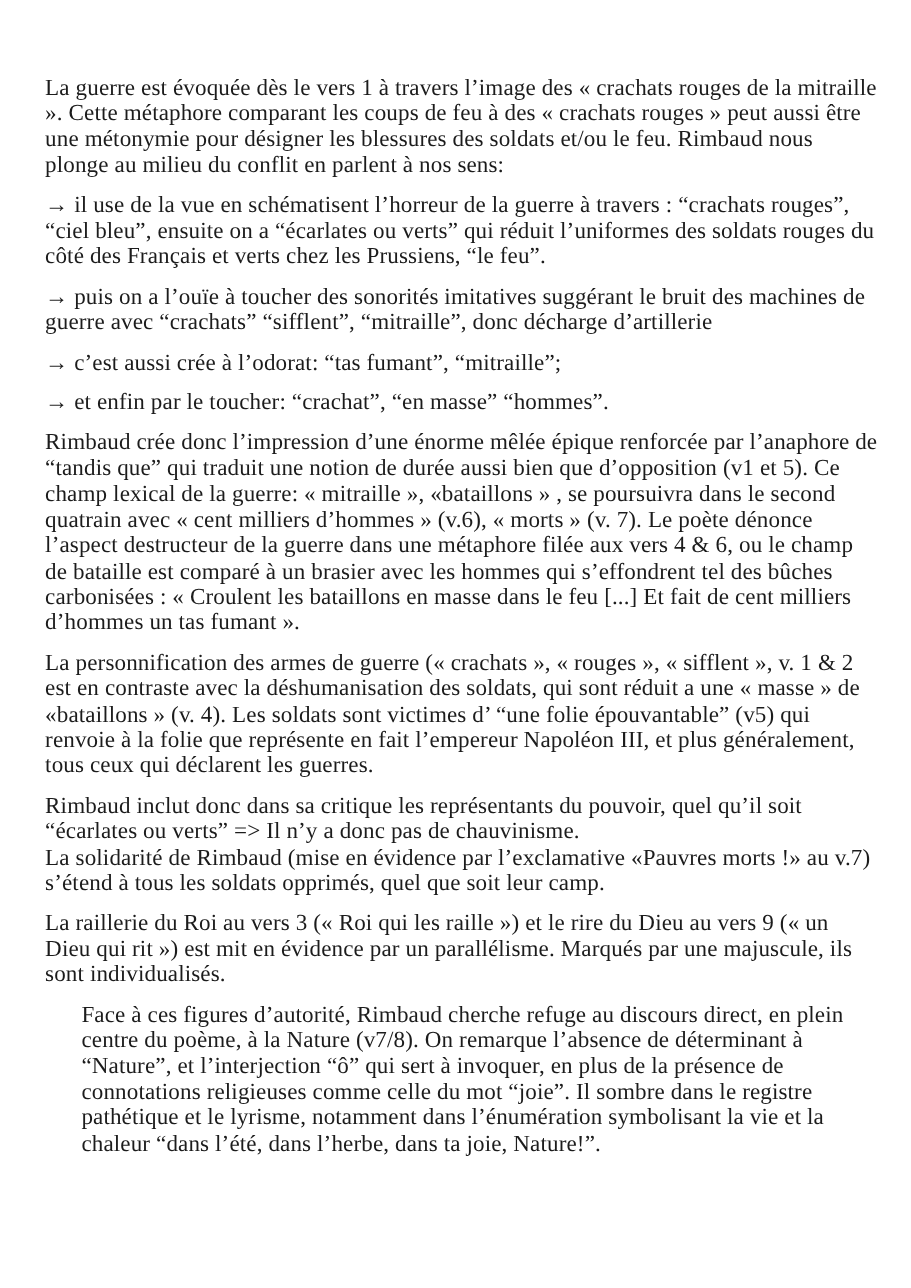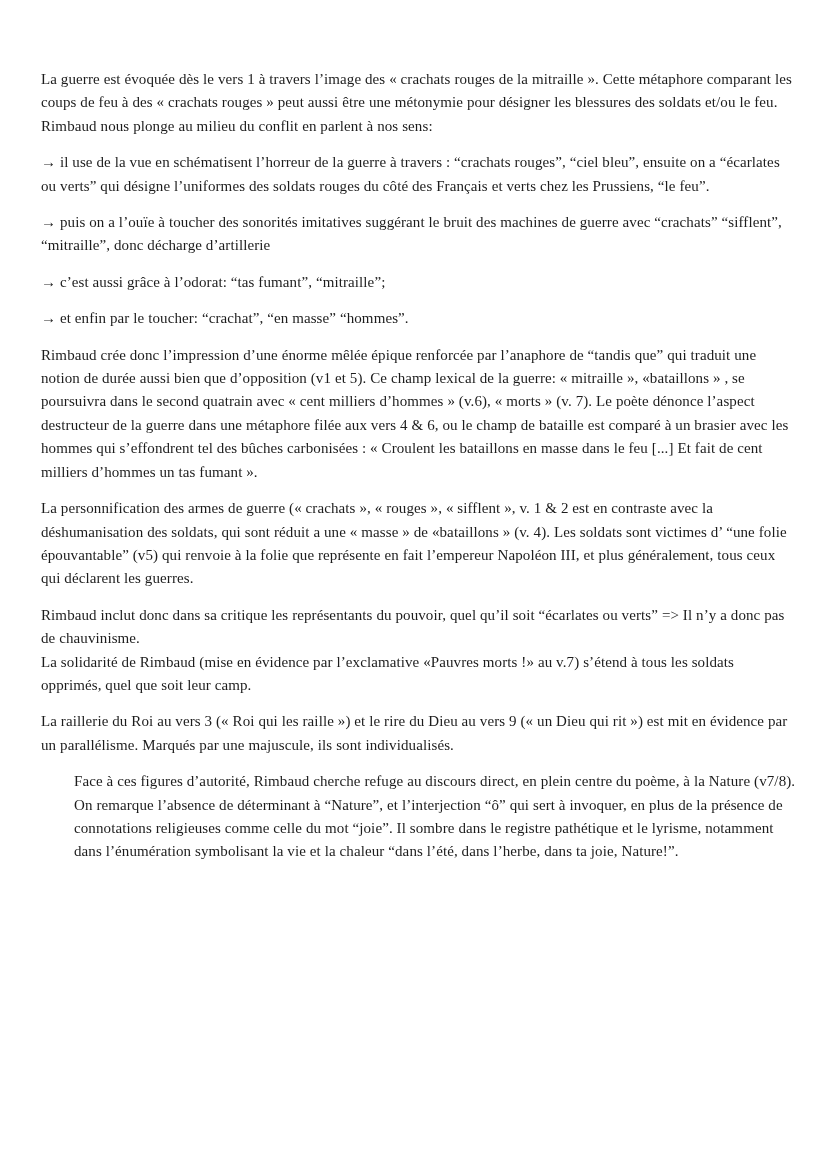--- a/index.html
+++ b/index.html
@@ -16,43 +16,43 @@
     .page {
       box-sizing: border-box;
       width: 828px;
       height: 1171px;
       padding: 68px 34px 0 41px;
       background: #ffffff;
     }
     .text-block {
       width: 757px;
       color: #1c1c1c;
-      font-size: 15px;
+      font-size: 21px;
       line-height: 23.4px;
       letter-spacing: 0.1px;
     }
     .para {
       margin: 0 0 13px 0;
       white-space: pre-line;
       text-align: left;
     }
     .para:last-child {
       margin-bottom: 0;
       margin-left: 33px;
     }
   </style>
 </head>
 <body>
 
 <div class="page">
   <div class="text-block">
     <p class="para">La guerre est évoquée dès le vers 1 à travers l’image des « crachats rouges de la mitraille ». Cette métaphore comparant les coups de feu à des « crachats rouges » peut aussi être une métonymie pour désigner les blessures des soldats et/ou le feu. Rimbaud nous plonge au milieu du conflit en parlent à nos sens:</p>
-    <p class="para">→  il use de la vue en schématisent l’horreur de la guerre à travers : “crachats rouges”, “ciel bleu”, ensuite on a “écarlates ou verts” qui désigne l’uniformes des soldats rouges du côté des Français et verts chez les Prussiens, “le feu”.</p>
+    <p class="para">→  il use de la vue en schématisent l’horreur de la guerre à travers : “crachats rouges”, “ciel bleu”, ensuite on a “écarlates ou verts” qui réduit l’uniformes des soldats rouges du côté des Français et verts chez les Prussiens, “le feu”.</p>
     <p class="para">→  puis on a l’ouïe à toucher des sonorités imitatives suggérant le bruit des machines de guerre avec “crachats” “sifflent”, “mitraille”, donc décharge d’artillerie</p>
-    <p class="para">→  c’est aussi grâce à l’odorat:  “tas fumant”, “mitraille”;</p>
+    <p class="para">→  c’est aussi crée à l’odorat:  “tas fumant”, “mitraille”;</p>
     <p class="para">→  et enfin par le toucher: “crachat”, “en masse” “hommes”.</p>
     <p class="para">Rimbaud crée donc l’impression d’une énorme mêlée épique renforcée par l’anaphore de “tandis que” qui traduit une notion de durée aussi bien que d’opposition (v1 et 5). Ce champ lexical de la guerre: « mitraille », «bataillons » , se poursuivra dans le second quatrain avec « cent milliers d’hommes » (v.6), « morts » (v. 7). Le poète dénonce l’aspect destructeur de la guerre dans une métaphore filée aux vers 4 &amp; 6, ou le champ de bataille est comparé à un brasier avec les hommes qui s’effondrent tel des bûches carbonisées : « Croulent les bataillons en masse dans le feu [...] Et fait de cent milliers d’hommes un tas fumant ».</p>
     <p class="para">La personnification des armes de guerre (« crachats », « rouges », « sifflent », v. 1 &amp; 2 est en contraste avec la déshumanisation des soldats, qui sont réduit a une « masse » de «bataillons » (v. 4). Les soldats sont victimes d’ “une folie épouvantable” (v5) qui renvoie à la folie que représente en fait l’empereur Napoléon III, et plus généralement, tous ceux qui déclarent les guerres.</p>
     <p class="para">Rimbaud inclut donc dans sa critique les représentants du pouvoir, quel qu’il soit “écarlates ou verts”  =&gt; Il n’y a donc pas de chauvinisme.
 La solidarité de Rimbaud (mise en évidence par l’exclamative «Pauvres morts !» au v.7) s’étend à tous les soldats opprimés, quel que soit leur camp.</p>
     <p class="para">La raillerie du Roi au vers 3 (« Roi qui les raille ») et le rire du Dieu au vers 9 (« un Dieu qui rit ») est mit en évidence par un parallélisme. Marqués par une majuscule, ils sont individualisés.</p>
     <p class="para">Face à ces figures d’autorité, Rimbaud cherche refuge au discours direct, en plein centre du poème, à la Nature (v7/8). On remarque l’absence de déterminant à “Nature”, et l’interjection “ô” qui sert à invoquer, en plus de la présence de connotations religieuses comme celle du mot “joie”. Il sombre dans le registre pathétique et le lyrisme, notamment dans l’énumération symbolisant la vie et la chaleur “dans l’été, dans l’herbe, dans ta joie, Nature!”.</p>
   </div>
 </div>
 

